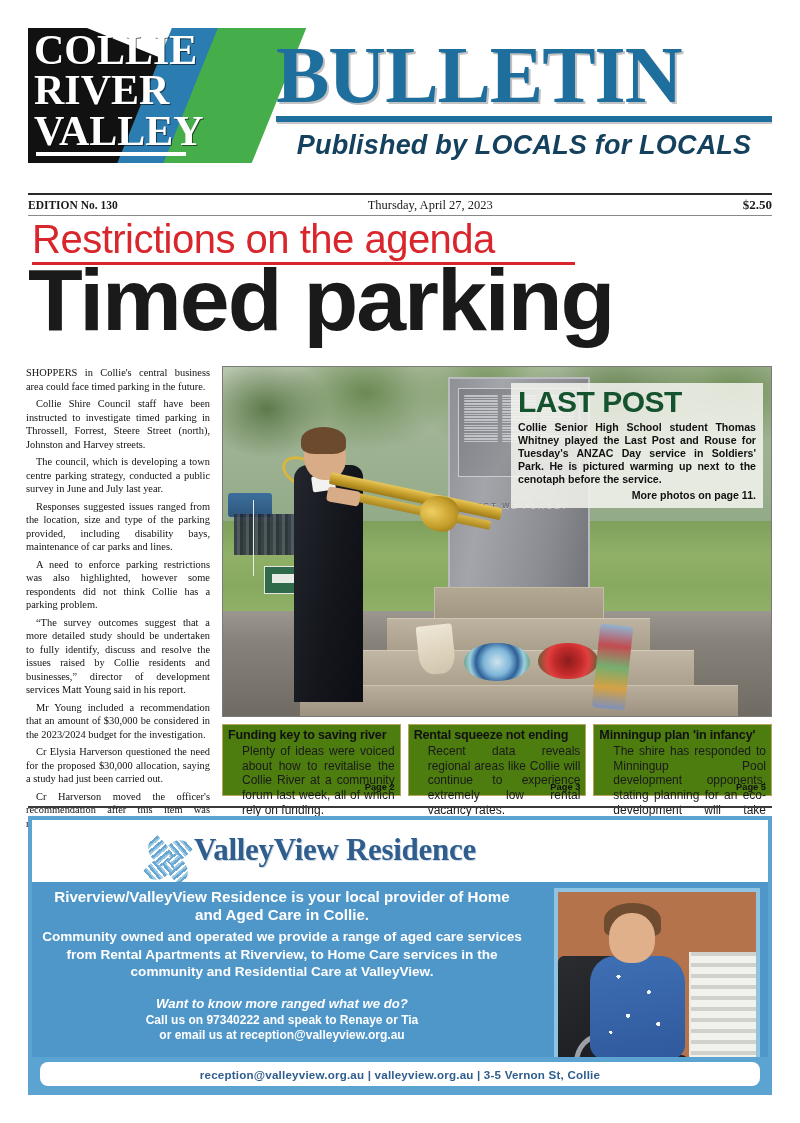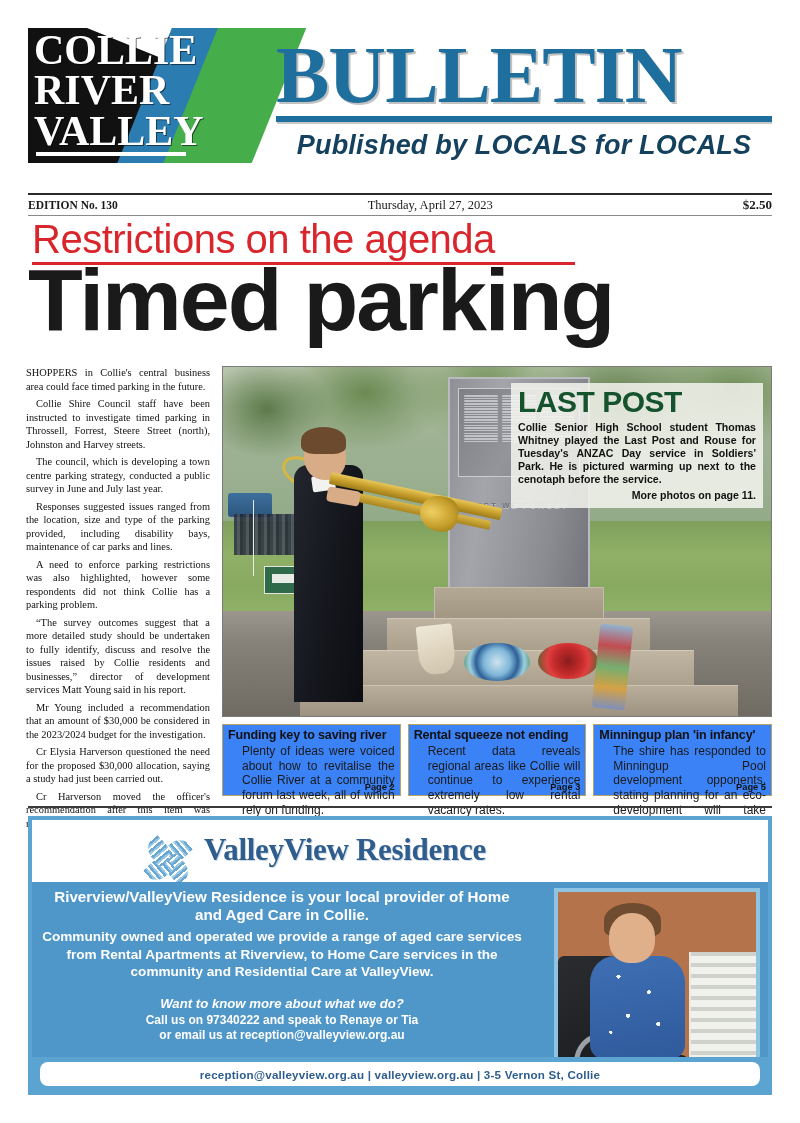--- a/index.html
+++ b/index.html
@@ -227,21 +227,21 @@
   }
   .caption-body {
     font-family:"Liberation Sans", sans-serif; font-weight:bold;
     font-size:10.6px; line-height:1.23; color:#111; text-align: justify; margin-top:3px;
   }
   .caption-more { text-align:right; font-weight:bold; }
 
   
   .teasers { position:absolute; left:222px; top:724px; width:550px; height:72px; display:flex; gap:7px; }
   .teaser {
-    flex:1; border:1.5px solid #b9a45f; background:#3b82f6;
+    flex:1; border:1.5px solid #b9a45f; background:#4d7c0f;
     padding:4px 5px 3px 5px; position:relative;
   }
   .teaser h3 {
     font-family:"Liberation Sans", sans-serif; font-weight:bold;
     font-size:12.6px; color:#111; line-height:1.05; margin-bottom:2px; letter-spacing:-0.2px;
   }
   .teaser p {
     font-family:"Liberation Sans", sans-serif; font-size:12px; line-height:1.22;
     color:#1a1a1a; text-align: justify; margin-left: 14px;
   }
@@ -255,21 +255,21 @@
 
   
   .advert {
     position:absolute; left:28px; top:816px; width:744px; height:279px;
     border:4px solid #5ba3d0; background:#ffffff; overflow:hidden;
   }
   .ad-logo-band {
     position:absolute; left:0; top:0; width:100%; height:62px; background:#ffffff;
   }
   .ad-logo-wrap {
-    position:absolute; left:110px; top:4px; display:flex; align-items:center; gap:10px;
+    position:absolute; left:110px; top:4px; display:flex; align-items:center; 
   }
   .pinwheel { position:relative; width:52px; height:52px; }
   .petal {
     position:absolute; left:50%; top:50%; width:26px; height:20px;
     background: repeating-linear-gradient(95deg,#6aa8d4 0 2.4px, #ffffff 2.4px 4.2px, #9ec9e4 4.2px 6px);
     border-radius: 2px 60% 2px 60%;
     transform-origin: 0% 50%;
   }
   .petal.p1 { transform: rotate(-45deg); }
   .petal.p2 { transform: rotate(45deg); }
@@ -543,21 +543,21 @@
           <span class="petal p4"></span>
         </div>
         <div class="ad-logo-text">ValleyView Residence</div>
       </div>
     </div>
 
     <div class="ad-blue">
       <div class="ad-copy">
         <div class="l1">Riverview/ValleyView Residence is your local provider of Home and Aged Care in Collie.</div>
         <div class="l2">Community owned and operated we provide a range of aged care services from Rental Apartments at Riverview, to Home Care services in the community and Residential Care at ValleyView.</div>
-        <div class="l3">Want to know more about what we do?</div>
+        <div class="l3">Want to know more ranged what we do?</div>
         <div class="l4">Call us on 97340222 and speak to Renaye or Tia</div>
         <div class="l4">or email us at reception@valleyview.org.au</div>
       </div>
 
       <div class="ad-photo">
         <div class="brick"></div>
         <div class="bench"></div>
         <div class="plant"></div>
         <div class="chair"></div>
         <div class="wheel"></div>

